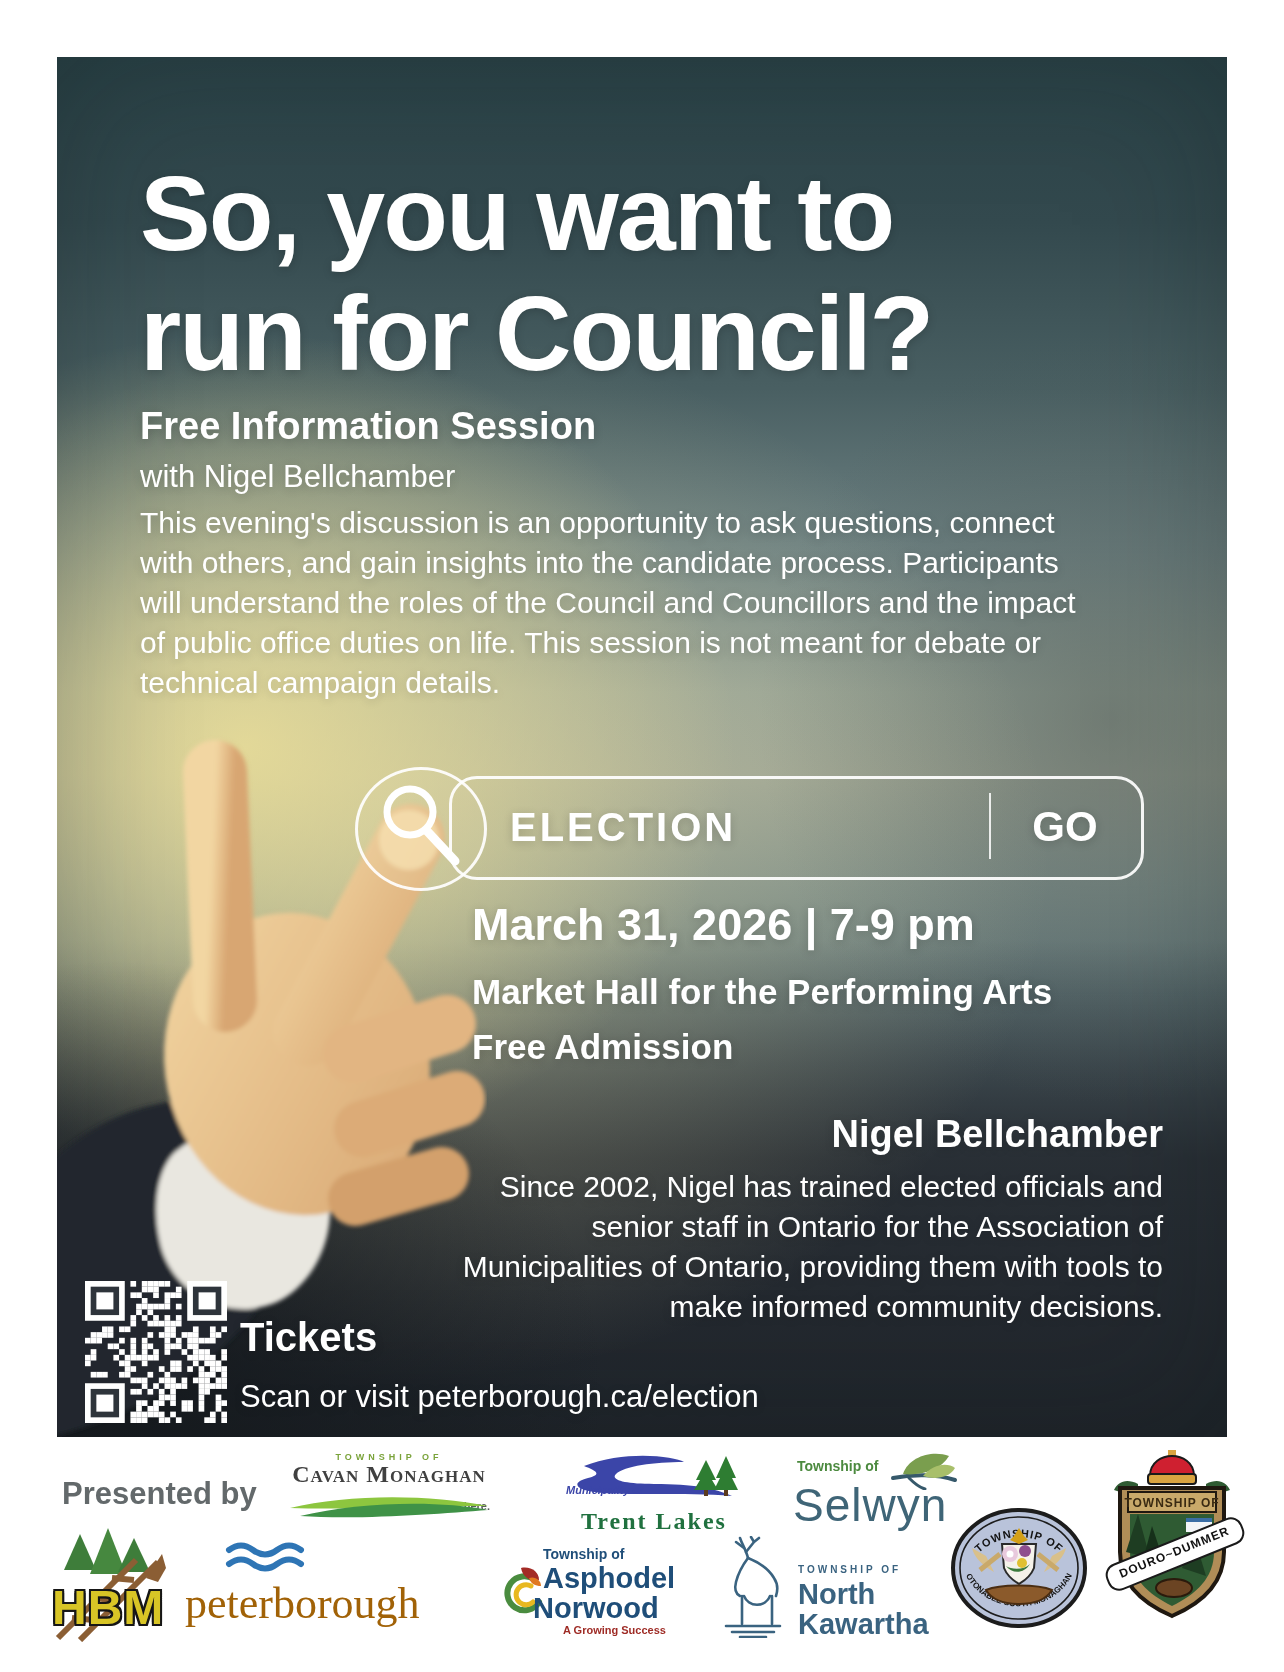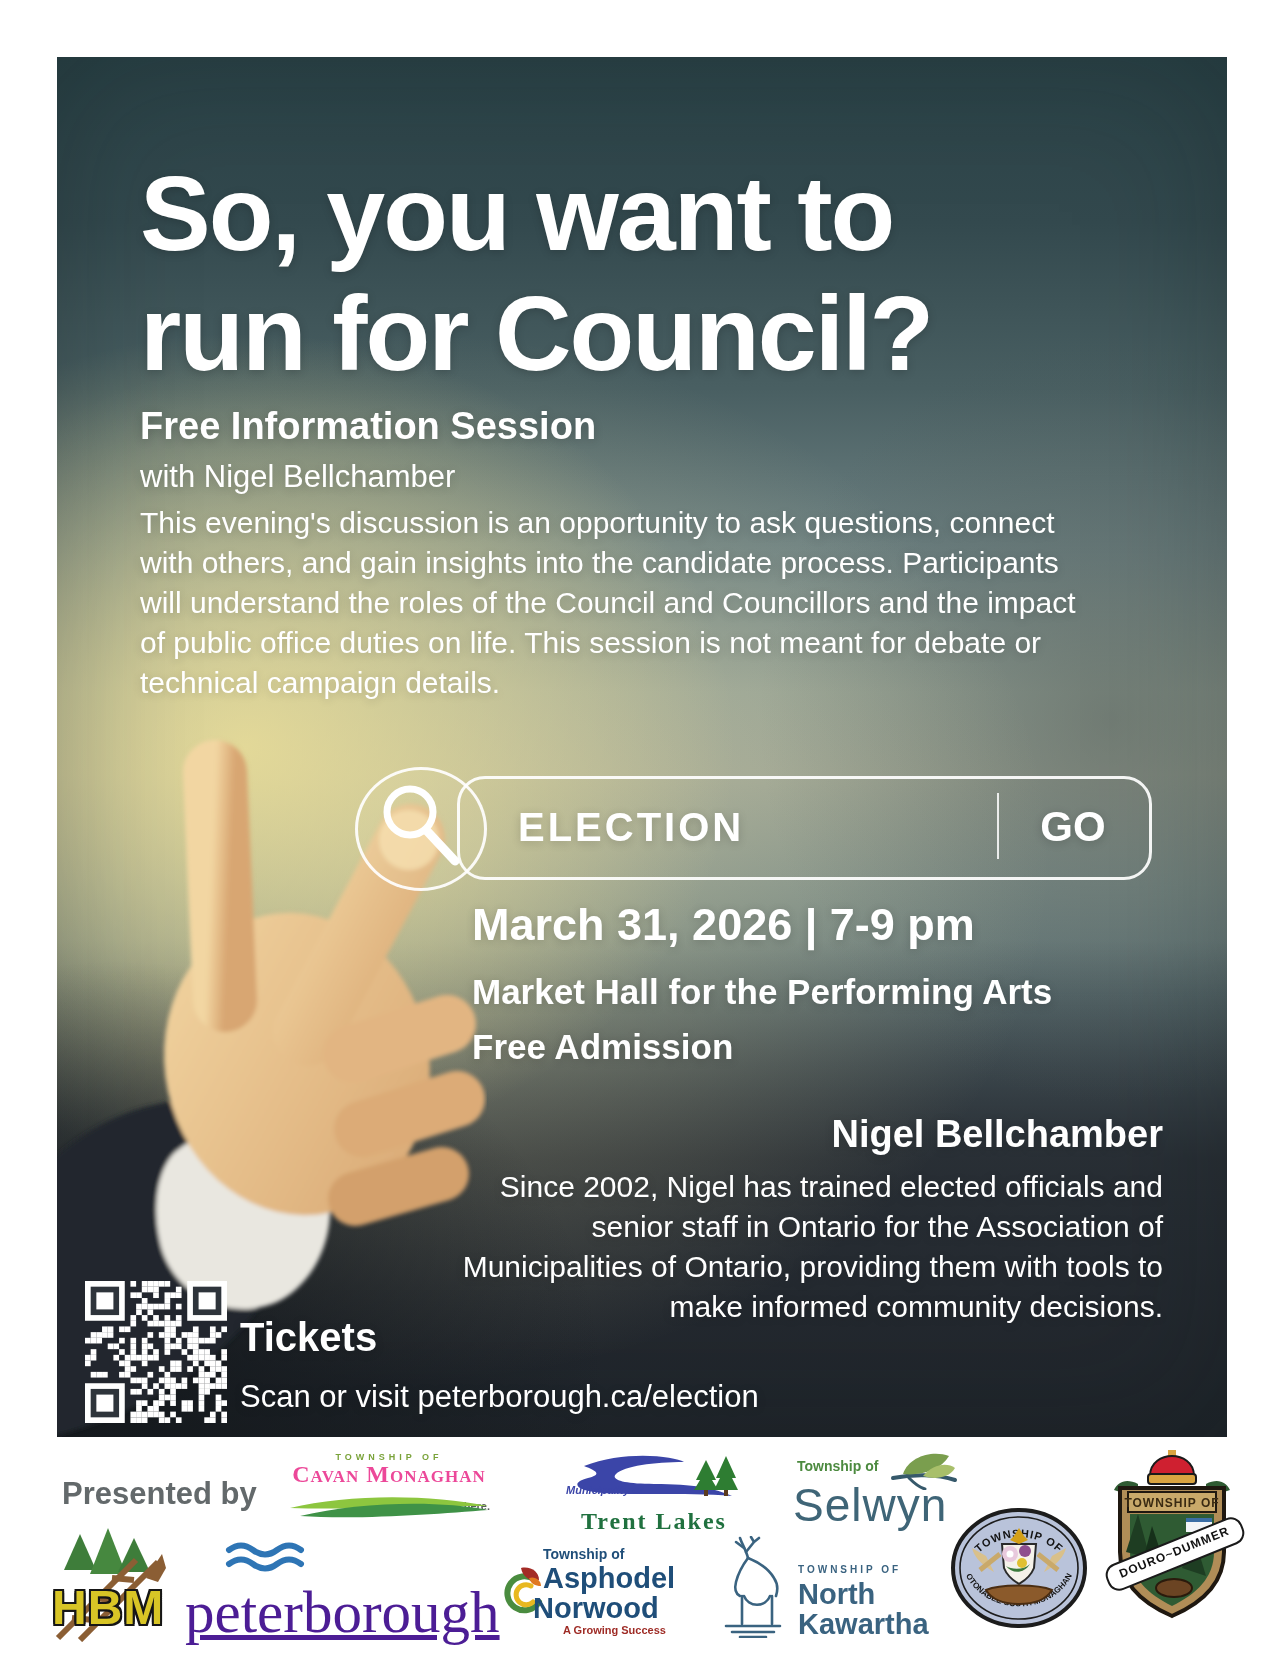--- a/index.html
+++ b/index.html
@@ -24,21 +24,21 @@
   .white-text{color:#ffffff;text-shadow:0 2px 10px rgba(0,0,0,0.18);}
 
   .title{left:83px;top:96px;font-size:106px;line-height:120px;font-weight:bold;letter-spacing:-2px;}
   .session-heading{left:83px;top:348px;font-size:38px;font-weight:bold;}
   .session-sub{left:83px;top:402px;font-size:31px;font-weight:normal;}
   .session-desc{left:83px;top:446px;width:958px;font-size:30px;line-height:40px;font-weight:normal;}
 
   
   .search-circle{left:298px;top:710px;width:126px;height:118px;border:3px solid rgba(255,255,255,0.92);
     border-radius:50%;background:rgba(250,240,200,0.10);}
-  .search-pill{left:400px;top:719px;width:689px;height:98px;border:3px solid rgba(255,255,255,0.92);
+  .search-pill{left:392px;top:719px;width:689px;height:98px;border:3px solid rgba(255,255,255,0.92);
     border-radius:28px;}
   .search-query{left:58px;top:26px;font-size:40px;font-weight:bold;letter-spacing:3px;}
   .search-divider{left:537px;top:14px;height:66px;border-left:2px solid rgba(255,255,255,0.85);}
   .search-go{left:539px;top:24px;width:148px;text-align:center;font-size:42px;font-weight:bold;}
 
   .event-date{left:415px;top:842px;font-size:45px;font-weight:bold;}
   .event-venue{left:415px;top:915px;font-size:35px;font-weight:bold;}
   .event-admission{left:415px;top:970px;font-size:35px;font-weight:bold;}
 
   .speaker-name{right:64px;top:1056px;font-size:38px;font-weight:bold;text-align:right;}
@@ -48,37 +48,37 @@
   .tickets-scan{left:183px;top:1322px;font-size:31px;}
   .qr{left:28px;top:1224px;width:142px;height:142px;}
 
   
   .presented-by{left:62px;top:1476px;font-size:31px;font-weight:bold;color:#63696b;}
 
   .logo{font-family:"Liberation Sans",sans-serif;}
   
   .cavan{left:288px;top:1452px;width:202px;height:96px;text-align:center;}
   .cavan .twp{font-size:9px;letter-spacing:4px;color:#7aa33a;font-weight:bold;}
-  .cavan .nm{font-family:"Liberation Serif",serif;font-variant:small-caps;font-size:24px;color:#ec4899;font-weight:600;letter-spacing:1px;line-height:24px;}
+  .cavan .nm{font-family:"Liberation Serif",serif;font-variant:small-caps;font-size:24px;color:#404040;font-weight:600;letter-spacing:1px;line-height:24px;}
   .cavan .tag{font-size:11px;font-weight:bold;color:#5a5f5e;text-align:right;margin-top:14px;}
   
   .trent{left:564px;top:1452px;width:180px;height:84px;text-align:center;}
   .trent .mun{position:absolute;left:2px;top:32px;font-size:11px;font-style:italic;font-weight:bold;color:#3b45a8;text-align:center;}
   .trent .nm{position:absolute;left:0;top:56px;width:180px;font-family:"Liberation Serif",serif;font-weight:bold;font-size:24px;letter-spacing:2px;color:#20713f;}
   
   .selwyn{left:793px;top:1452px;width:168px;height:112px;}
   .selwyn .twp{position:absolute;left:4px;top:6px;font-size:14px;font-weight:bold;color:#4c8a3f;}
   .selwyn .nm{position:absolute;left:0px;top:26px;font-size:46px;font-weight:normal;color:#3f6577;letter-spacing:1px;}
   
   .hbm{left:50px;top:1524px;width:116px;height:118px;}
   .hbm .nm{position:absolute;left:2px;top:48px;font-size:48px;font-weight:bold;color:#d8c526;letter-spacing:1px;
     text-shadow:-2px -2px 0 #161616,2px -2px 0 #161616,-2px 2px 0 #161616,2px 2px 0 #161616,0 2px 0 #161616,2px 0 0 #161616,0 -2px 0 #161616,-2px 0 0 #161616;margin-top:8px;}
   
   .peter{left:185px;top:1548px;width:282px;height:84px;}
-  .peter .nm{position:absolute;left:0;top:30px;font-family:"Liberation Serif",serif;font-size:59px;color:#4c1d95;letter-spacing:0px;text-decoration:underline;}
+  .peter .nm{position:absolute;left:0;top:30px;font-family:"Liberation Serif",serif;font-size:44px;color:#a16207;letter-spacing:0px;}
   
   .asphodel{left:503px;top:1546px;width:180px;height:92px;}
   .asphodel .twp{position:absolute;left:40px;top:0;font-size:14px;font-weight:bold;color:#1f4e79;}
   .asphodel .l1{position:absolute;left:40px;top:16px;font-size:29px;font-weight:bold;color:#1f4e79;}
   .asphodel .l2{position:absolute;left:30px;top:46px;font-size:29px;font-weight:bold;color:#1f4e79;}
   .asphodel .tag{position:absolute;left:60px;top:78px;font-size:11px;font-weight:bold;color:#9e2b25;}
   
   .nk{left:718px;top:1536px;width:192px;height:102px;}
   .nk .twp{position:absolute;left:80px;top:28px;font-size:10px;letter-spacing:3px;color:#3a6380;font-weight:bold;}
   .nk .l1{position:absolute;left:80px;top:42px;font-size:29px;font-weight:bold;color:#3a6380;}

